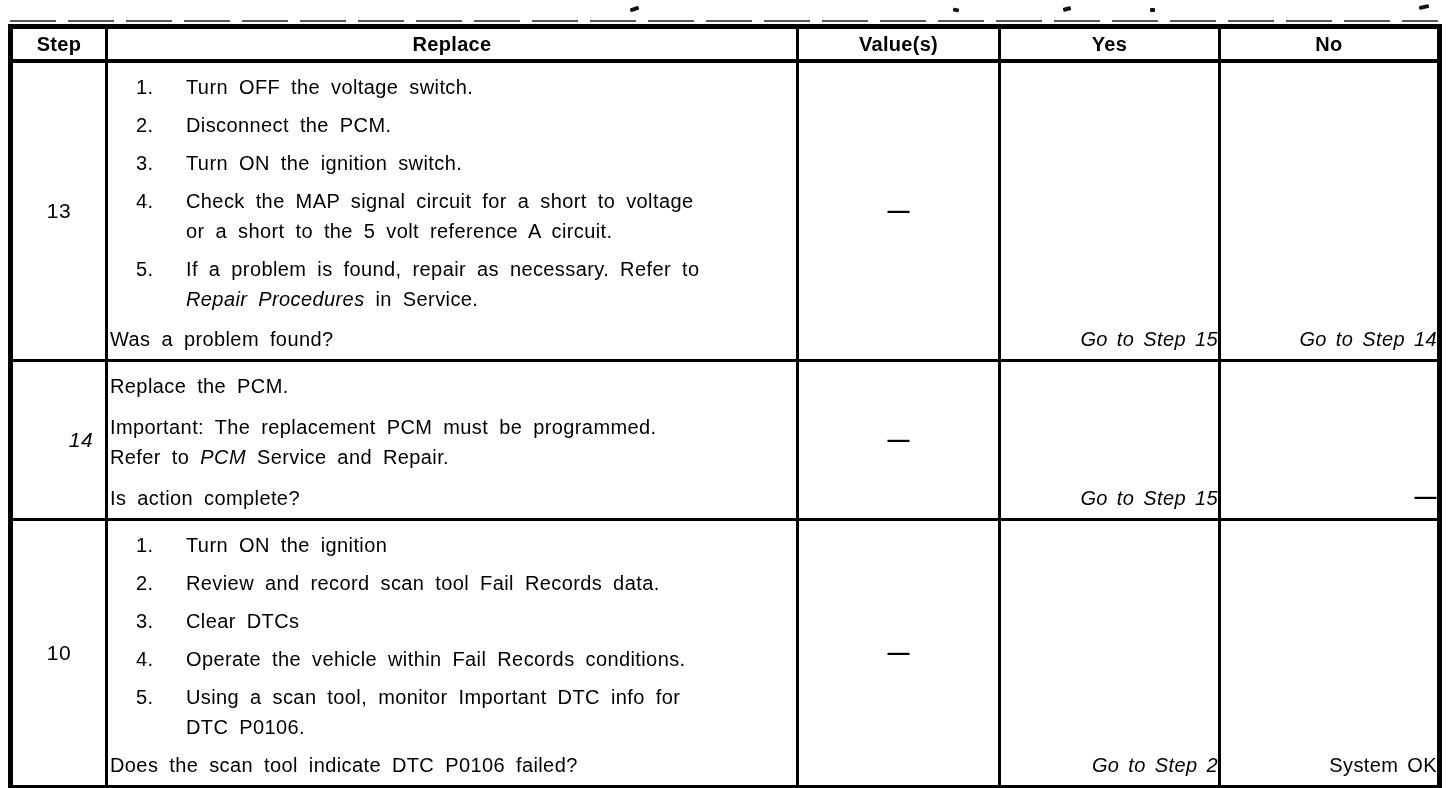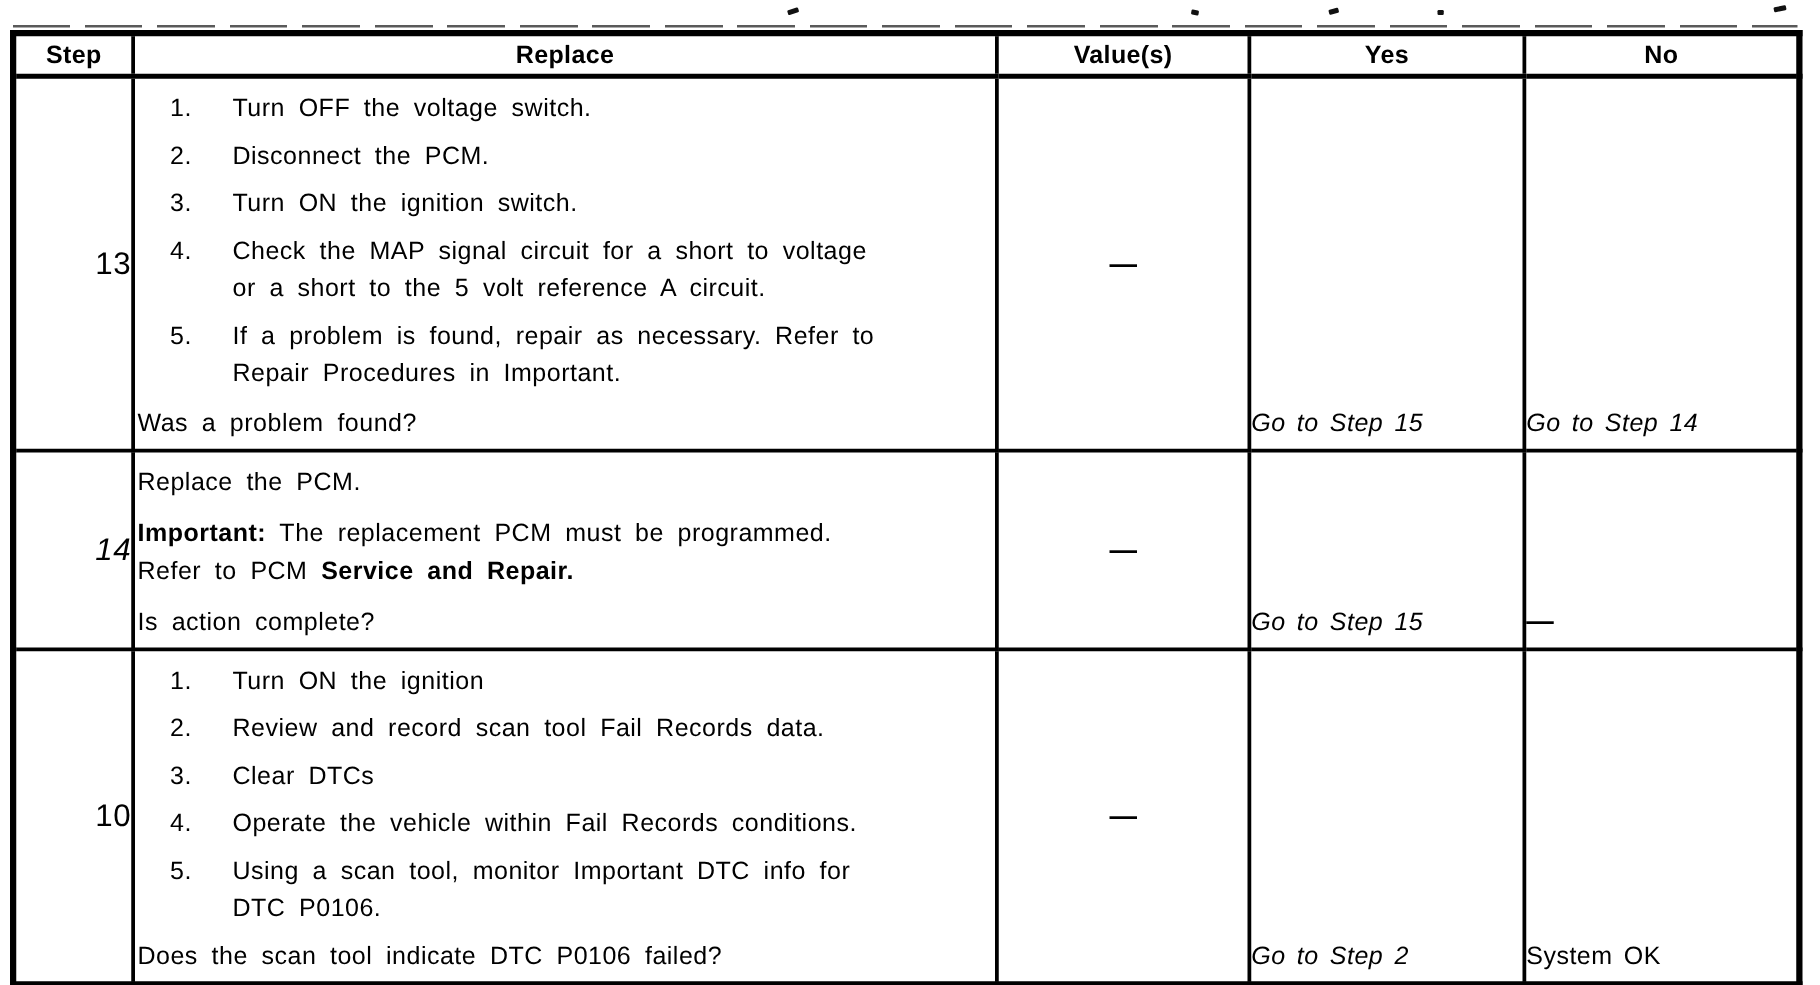--- a/index.html
+++ b/index.html
@@ -64,23 +64,23 @@
   tr.hdr th {
     height: 30px;
     font-size: 20px;
     font-weight: bold;
     text-align: center;
     vertical-align: middle;
     letter-spacing: 0.3px;
   }
 
   td.step {
-    text-align: right;
+    text-align: center;
     vertical-align: middle;
-    font-size: 25px;
+    font-size: 21px;
     letter-spacing: 0.5px;
   }
   td.step .italic { font-style: italic; margin-left: 44px; }
 
   td.action { padding: 0; }
   .action-inner {
     display: flex;
     flex-direction: column;
     height: 100%;
     box-sizing: border-box;
@@ -91,36 +91,37 @@
     word-spacing: 5px;
   }
   .alist { margin: 0 0 0 26px; }
   .aitem { display: flex; margin-bottom: 8px; }
   .aitem .num { width: 50px; flex: 0 0 50px; }
   .aitem .txt { max-width: 585px; }
   .aitem .txt .ln { display: block; }
   .para { margin: 0 0 11px 0; }
   .para .ln { display: block; }
   .question { margin-top: auto; }
-  .it { }
-  .bd { font-weight: bold; }
+  .it { font-style: italic; }
+  .bd { font-weight: normal; }
 
   td.values {
     text-align: center;
     vertical-align: middle;
     font-size: 22px;
     font-weight: bold;
   }
   td.yesno { vertical-align: bottom; }
   .yn-inner {
-    text-align: left;
+    text-align: right;
     padding-bottom: 8px;
     font-size: 20px;
     letter-spacing: 0.4px;
     word-spacing: 3px;
+    margin-left: 48px;
   }
   .yn-inner.italic { font-style: italic; }
   .yn-inner.dash { font-size: 22px; font-weight: bold; font-style: normal; }
 
   tr.r13 td { height: 296px; }
   tr.r14 td { height: 155px; }
   tr.r15 td { height: 262px; }
 </style>
 </head>
 <body>
@@ -175,21 +176,21 @@
               <span class="num">4.</span>
               <span class="txt">
                 <span class="ln">Check the MAP signal circuit for a short to voltage</span>
                 <span class="ln">or a short to the 5 volt reference A circuit.</span>
               </span>
             </div>
             <div class="aitem">
               <span class="num">5.</span>
               <span class="txt">
                 <span class="ln">If a problem is found, repair as necessary. Refer to</span>
-                <span class="ln"><span class="it">Repair Procedures</span><span> in Important.</span></span>
+                <span class="ln"><span class="it">Repair Procedures</span><span> in Service.</span></span>
               </span>
             </div>
           </div>
           <div class="question">Was a problem found?</div>
         </div>
       </td>
       <td class="values">
         <span>—</span>
       </td>
       <td class="yesno">

